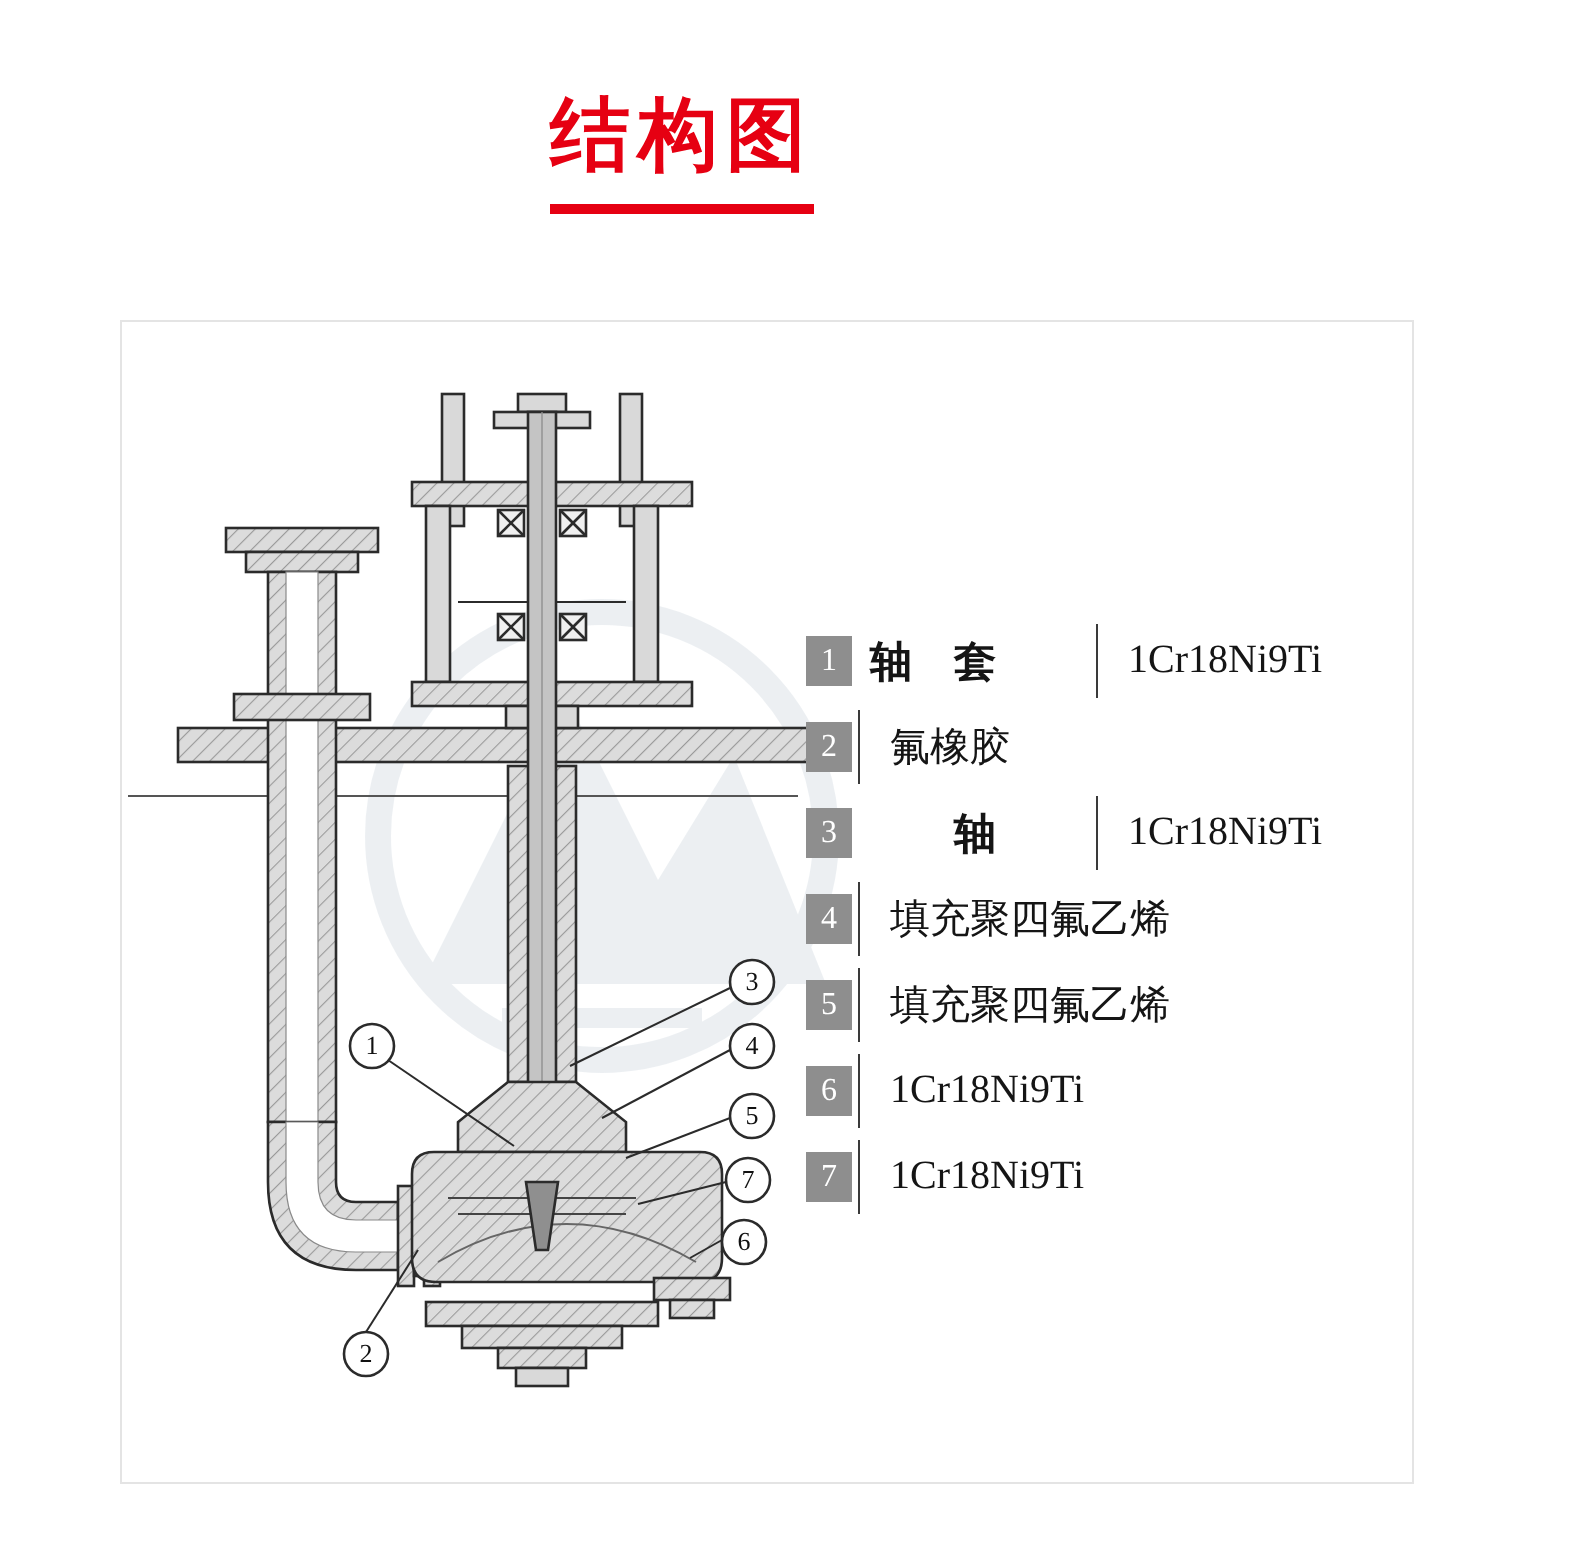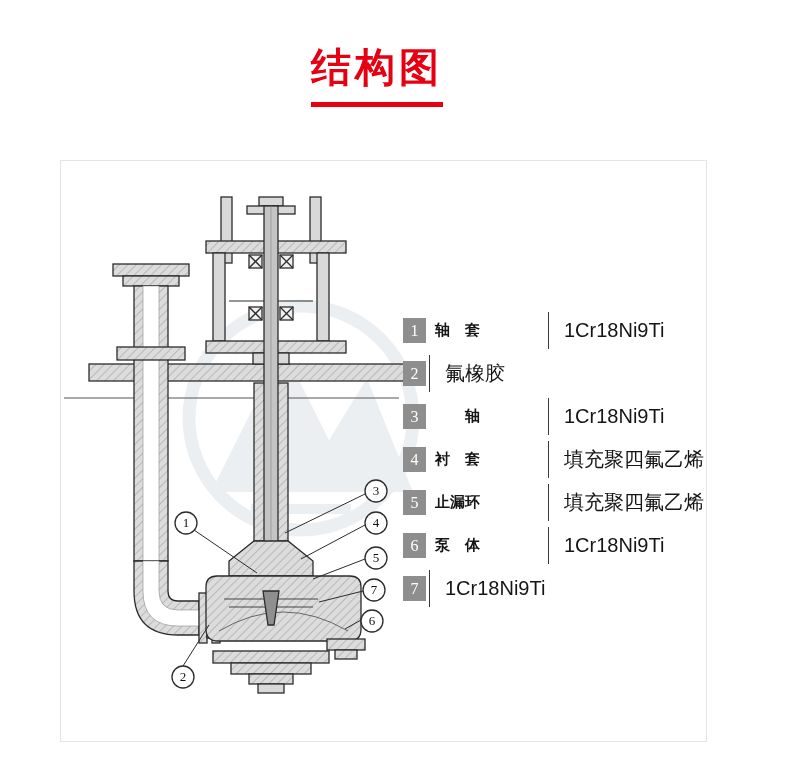--- a/index.html
+++ b/index.html
@@ -1,21 +1,21 @@
 <!DOCTYPE html>
 <html><head>
 <meta charset="utf-8">
 <style>
   html,body{margin:0;padding:0;background:#ffffff;}
   .page{
     position:relative;width:790px;height:783px;background:#ffffff;overflow:hidden;
     font-family:"Liberation Sans",sans-serif;
   }
   
-  .title-wrap{position:absolute;top:40px;left:0;width:682px;text-align:center;padding-left:36px;}
+  .title-wrap{position:absolute;top:40px;left:0;width:682px;text-align:center;}
   .page-title{
     margin:0;font-size:40px;font-weight:700;letter-spacing:4px;
     color:#e60012;font-family:"Liberation Sans",sans-serif;
   }
   .title-underline{
     width:132px;height:5px;background:#e60012;margin:7px auto 0 auto;
   }
   
   .frame{
     position:absolute;left:60px;top:160px;width:645px;height:580px;
@@ -29,27 +29,27 @@
     display:flex;flex-direction:column;
   }
   .part-row{display:flex;align-items:center;height:43px;}
   .num-box{
     display:inline-block;width:23px;height:25px;line-height:25px;
     background:#8e8e8e;color:#ffffff;text-align:center;font-size:16px;
     font-family:"Liberation Serif",serif;flex:0 0 auto;
   }
   .part-name{
     display:inline-block;width:110px;margin-left:9px;
-    font-size:15px;font-weight:600;color:#151515;white-space:pre;
+    font-size:21px;font-weight:600;color:#151515;white-space:pre;
     font-family:"Liberation Serif",serif;flex:0 0 auto;
   }
   .part-divider{width:1px;height:37px;background:#3a3a3a;margin-left:3px;flex:0 0 auto;}
   .part-material{
     padding-left:15px;font-size:20px;color:#151515;
-    font-family:Liberation Sans, sans-serif;white-space:nowrap;
+    font-family:Liberation Serif, serif;white-space:nowrap;
   }
 </style>
 </head>
 <body>
 
 <div class="page">
 
   <div class="title-wrap">
     <h1 class="page-title">结构图</h1>
     <div class="title-underline"></div>
@@ -202,35 +202,32 @@
 
       <div class="part-row">
         <span class="num-box">3</span>
         <span class="part-name">　　轴</span>
         <span class="part-divider"></span>
         <span class="part-material">1Cr18Ni9Ti</span>
       </div>
 
       <div class="part-row">
         <span class="num-box">4</span>
-        <span class="part-name">衬　套</span>
         <span class="part-divider"></span>
         <span class="part-material">填充聚四氟乙烯</span>
       </div>
 
       <div class="part-row">
         <span class="num-box">5</span>
-        <span class="part-name">止漏环</span>
         <span class="part-divider"></span>
         <span class="part-material">填充聚四氟乙烯</span>
       </div>
 
       <div class="part-row">
         <span class="num-box">6</span>
-        <span class="part-name">泵　体</span>
         <span class="part-divider"></span>
         <span class="part-material">1Cr18Ni9Ti</span>
       </div>
 
       <div class="part-row">
         <span class="num-box">7</span>
         <span class="part-divider"></span>
         <span class="part-material">1Cr18Ni9Ti</span>
       </div>
 

